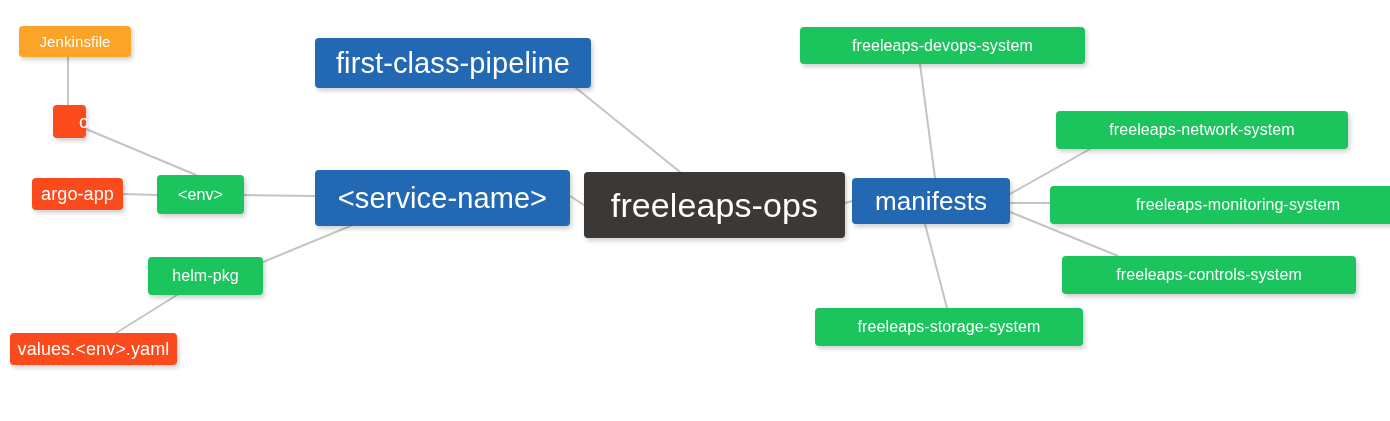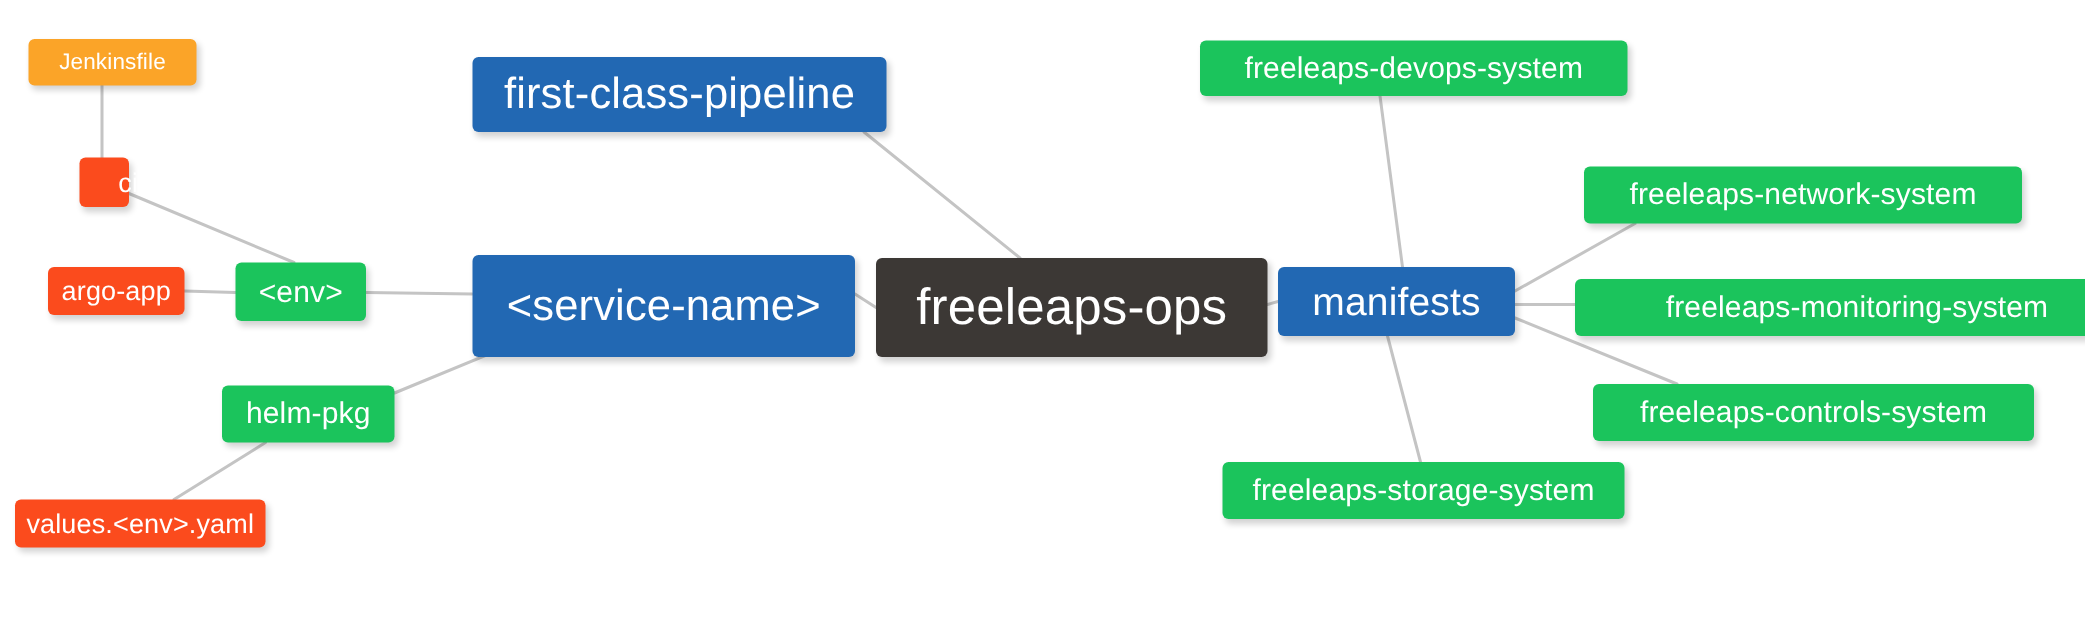--- a/index.html
+++ b/index.html
@@ -36,21 +36,21 @@
   }
   .node-label{
     display:block;
     color:#ffffff;
   }
 
   
   .sz-root   { font-size:34px; }
   .sz-major  { font-size:29px; }
   .sz-mid    { font-size:26px; }
-  .sz-leaf   { font-size:20px; }
+  .sz-leaf   { font-size:16px; }
   .sz-small  { font-size:18px; }
   .sz-tiny   { font-size:15px; }
 
   
   .c-root    { background:#3c3835; }
   .c-blue    { background:#2268b3; }
   .c-green   { background:#1bc45c; }
   .c-red     { background:#fb4b1d; }
   .c-orange  { background:#fba428; }
 </style>
@@ -71,21 +71,21 @@
       <line x1="935" y1="178" x2="920" y2="64" stroke="#c4c4c4" stroke-width="2" stroke-linecap="round"></line>
       <line x1="1010" y1="194" x2="1090" y2="149" stroke="#c4c4c4" stroke-width="2" stroke-linecap="round"></line>
       <line x1="1010" y1="203" x2="1050" y2="203" stroke="#c4c4c4" stroke-width="2" stroke-linecap="round"></line>
       <line x1="1010" y1="212" x2="1118" y2="256" stroke="#c4c4c4" stroke-width="2" stroke-linecap="round"></line>
       <line x1="925" y1="224" x2="947" y2="308" stroke="#c4c4c4" stroke-width="2" stroke-linecap="round"></line>
     </svg>
   <div id="node-layer">
       <div class="node c-root sz-root" style="left: 584px; top: 172px; width: 261px; height: 66px;">
         <span class="node-label">freeleaps-ops</span>
       </div>
-      <div class="node c-blue sz-major" style="left: 315px; top: 170px; width: 255px; height: 68px;">
+      <div class="node c-blue sz-major" style="left: 315px; top: 170px; width: 255px; height: 56px;">
         <span class="node-label">&lt;service-name&gt;</span>
       </div>
       <div class="node c-blue sz-major" style="left: 315px; top: 38px; width: 276px; height: 50px;">
         <span class="node-label">first-class-pipeline</span>
       </div>
       <div class="node c-blue sz-mid" style="left: 852px; top: 178px; width: 158px; height: 46px;">
         <span class="node-label">manifests</span>
       </div>
       <div class="node c-green sz-leaf" style="left: 157px; top: 175px; width: 87px; height: 39px; text-align: right;">
         <span class="node-label">&lt;env&gt;</span>

